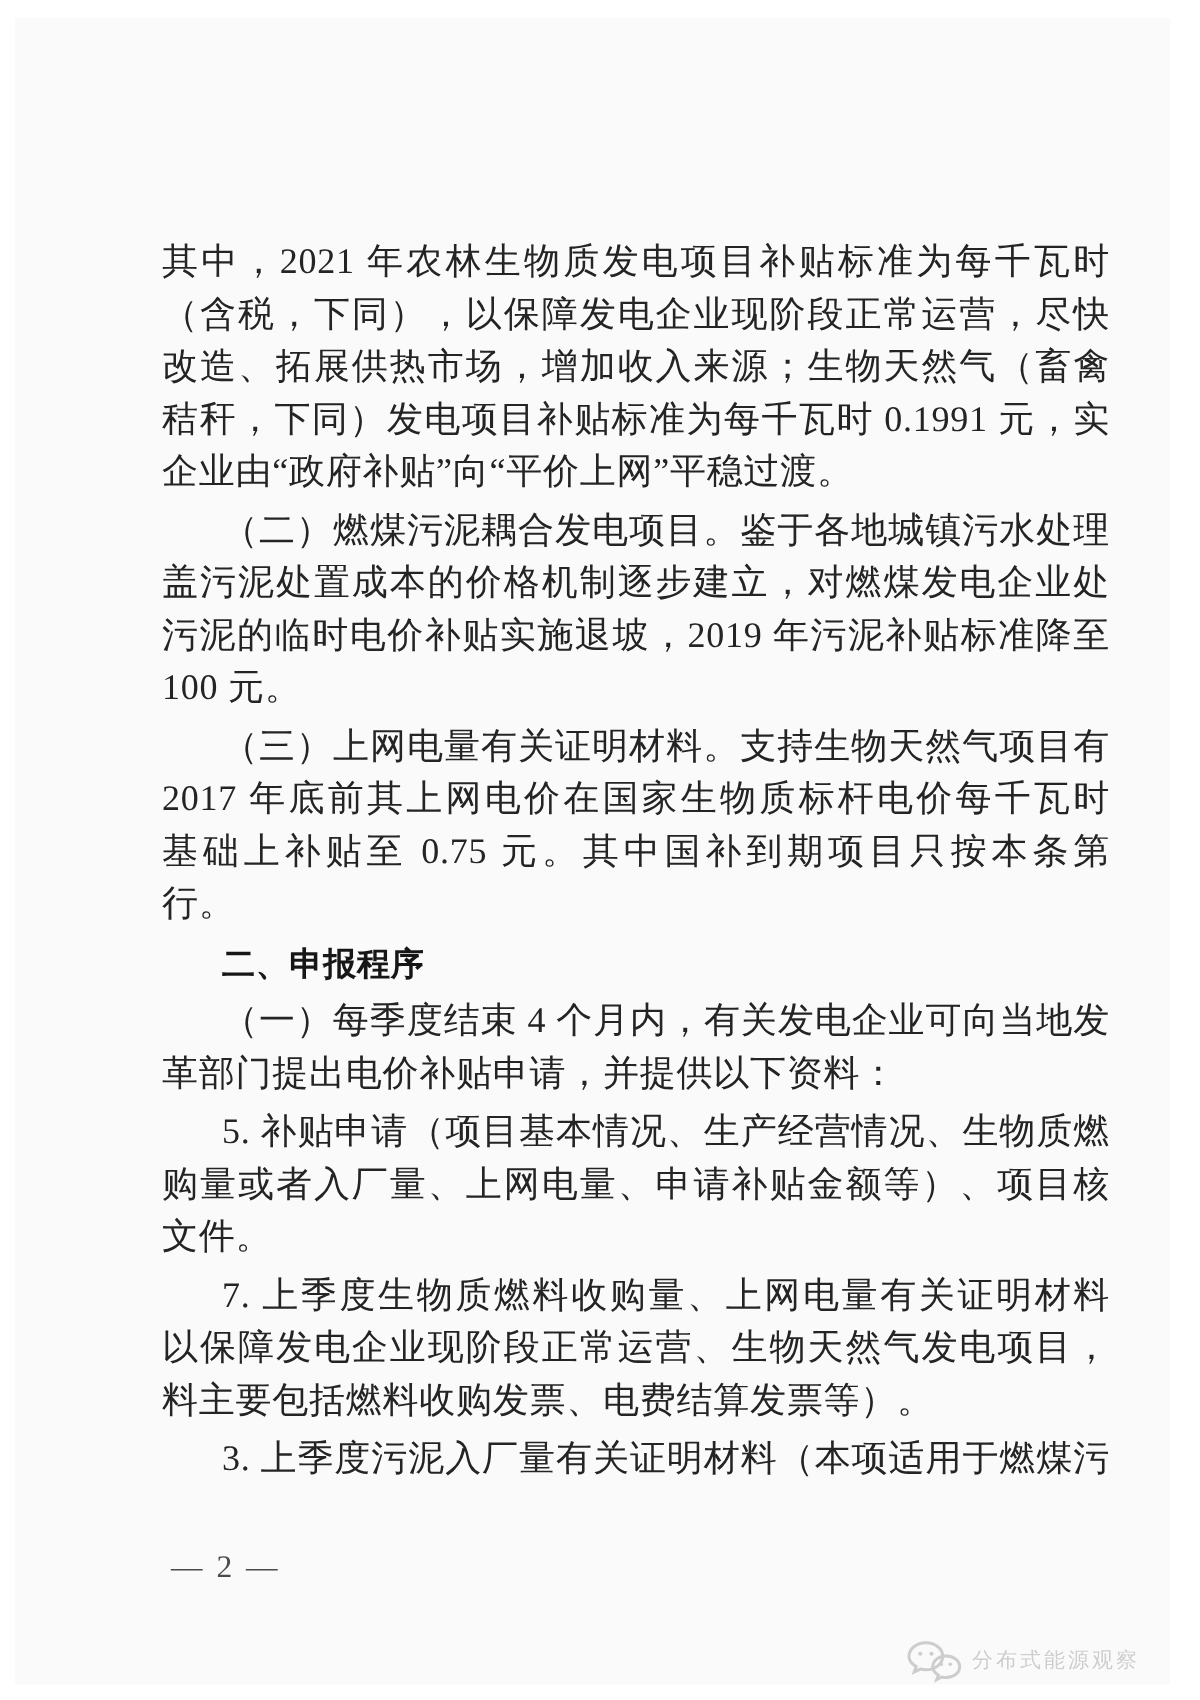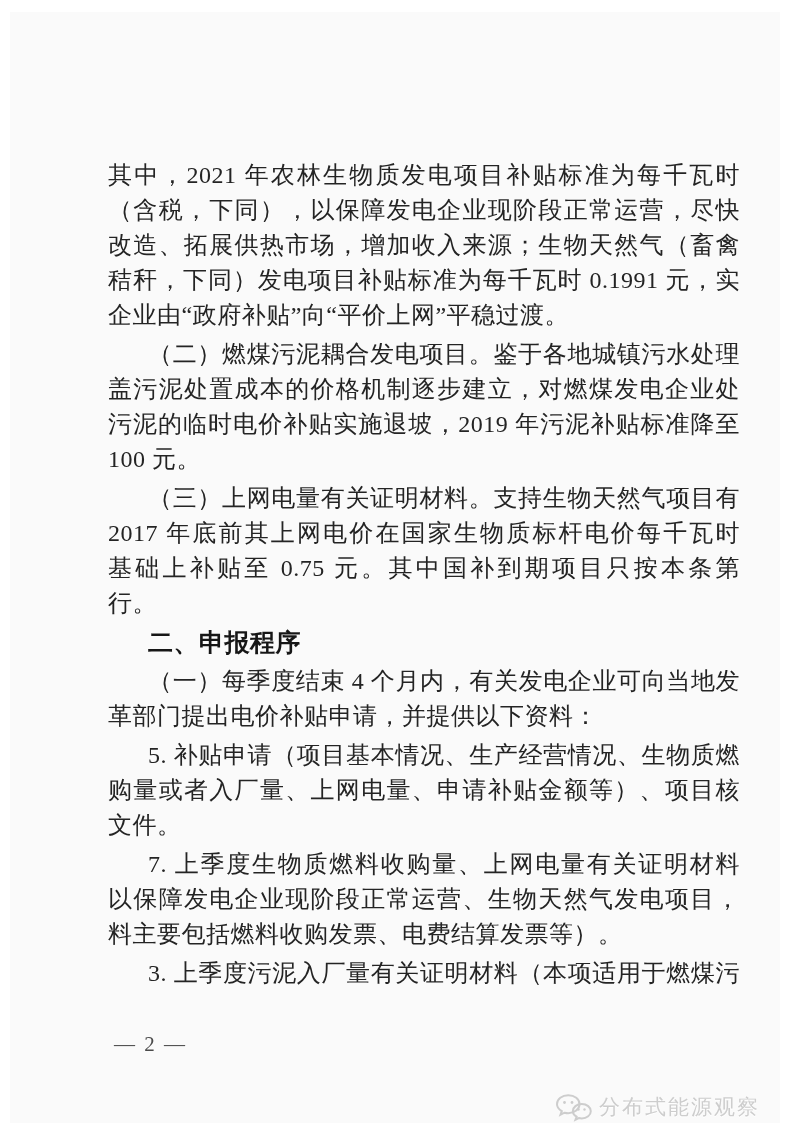--- a/index.html
+++ b/index.html
@@ -19,34 +19,34 @@
   .line{
     height:35px;line-height:35px;font-size:24px;
     overflow:hidden;white-space:normal;
     letter-spacing:0.5px;
   }
   .fill{text-align:justify;text-align-last:justify;}
   .indent{padding-left:40px;}
   .pgap{margin-top:4px;}
   .heading{
     font-family:"Liberation Sans","DejaVu Sans",sans-serif;
-    font-weight:700;font-size:25px;color:#161616;
+    font-weight:700;font-size:22px;color:#161616;
     text-align:left;text-align-last:left;
   }
   .footer{
     position:absolute;left:104px;top:1020px;
     font-size:21px;color:#4a4a4a;letter-spacing:2px;
   }
   .watermark{
     position:absolute;right:20px;top:1080px;
     display:flex;align-items:center;gap:6px;
     color:#cdcdcd;
   }
   .watermark .wm-text{
-    font-size:21px;letter-spacing:2px;
+    font-size:14px;letter-spacing:2px;
     font-family:Liberation Serif, serif;
     text-shadow:0 1px 0 #ffffff;
   }
   .wicon{display:inline-block;line-height:0;}
 </style>
 </head>
 <body>
 
 <div class="sheet">
 

